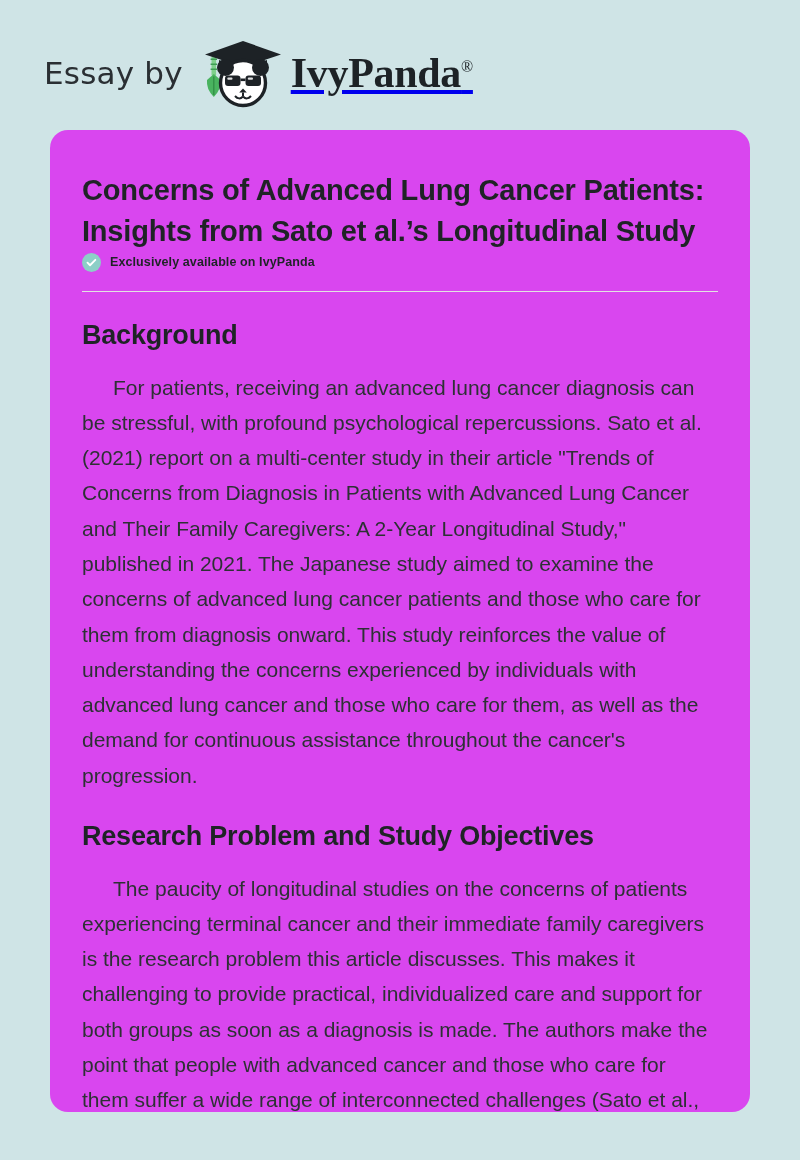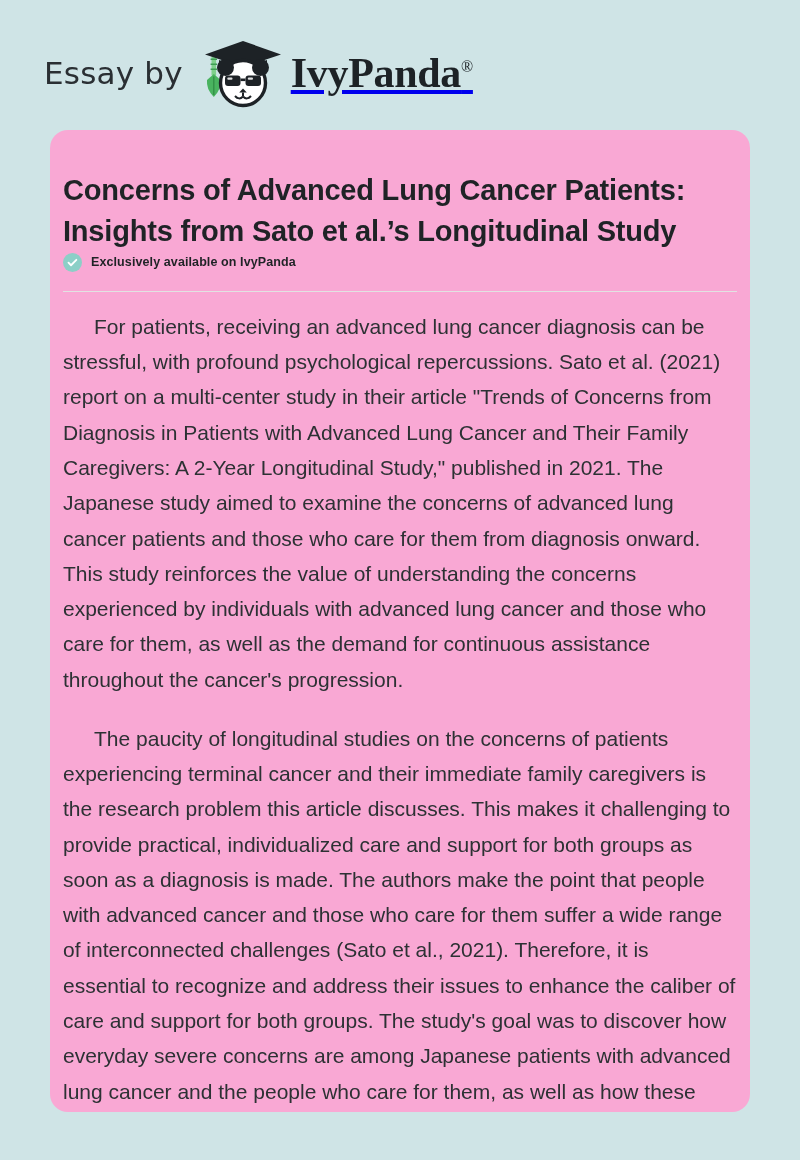--- a/index.html
+++ b/index.html
@@ -57,24 +57,24 @@
     font-weight: 500;
   }
 
   
   .paper-card {
     position: absolute;
     left: 50px;
     top: 130px;
     width: 700px;
     height: 982px;
-    background: #f9a8d4;
+    background: #d946ef;
     border-radius: 18px;
     box-sizing: border-box;
-    padding: 0 13px;
+    padding: 0 32px;
     overflow: hidden;
   }
   .card-inner {
     padding: 0 0 0 0;
     margin: 0 0 0 0;
   }
 
   .doc-title {
     font-family: "Liberation Sans", sans-serif;
     font-size: 29px;
@@ -188,21 +188,23 @@
         <svg width="11" height="11" viewBox="0 0 12 12" xmlns="http://www.w3.org/2000/svg" aria-hidden="true">
           <path d="M1.6 6.2 L4.4 9 L10.2 3.1" stroke="#ffffff" stroke-width="2" fill="none" stroke-linecap="round" stroke-linejoin="round"></path>
         </svg>
       </span>
       <span class="badge-text">Exclusively available on IvyPanda</span>
     </div>
 
     <hr class="divider">
 
     <div class="section-block">
+      <h2 class="section-heading">Background</h2>
       <p class="body-paragraph">For patients, receiving an advanced lung cancer diagnosis can be stressful, with profound psychological repercussions. Sato et al. (2021) report on a multi-center study in their article "Trends of Concerns from Diagnosis in Patients with Advanced Lung Cancer and Their Family Caregivers: A 2-Year Longitudinal Study," published in 2021. The Japanese study aimed to examine the concerns of advanced lung cancer patients and those who care for them from diagnosis onward. This study reinforces the value of understanding the concerns experienced by individuals with advanced lung cancer and those who care for them, as well as the demand for continuous assistance throughout the cancer's progression.</p>
     </div>
 
     <div class="section-block">
+      <h2 class="section-heading">Research Problem and Study Objectives</h2>
       <p class="body-paragraph">The paucity of longitudinal studies on the concerns of patients experiencing terminal cancer and their immediate family caregivers is the research problem this article discusses. This makes it challenging to provide practical, individualized care and support for both groups as soon as a diagnosis is made. The authors make the point that people with advanced cancer and those who care for them suffer a wide range of interconnected challenges (Sato et al., 2021). Therefore, it is essential to recognize and address their issues to enhance the caliber of care and support for both groups. The study's goal was to discover how everyday severe concerns are among Japanese patients with advanced lung cancer and the people who care for them, as well as how these concerns connect to their clinical features, mood symptoms, and health-related quality of life (QOL).</p>
     </div>
 
   </div>
 </div>
 
 </body></html>

